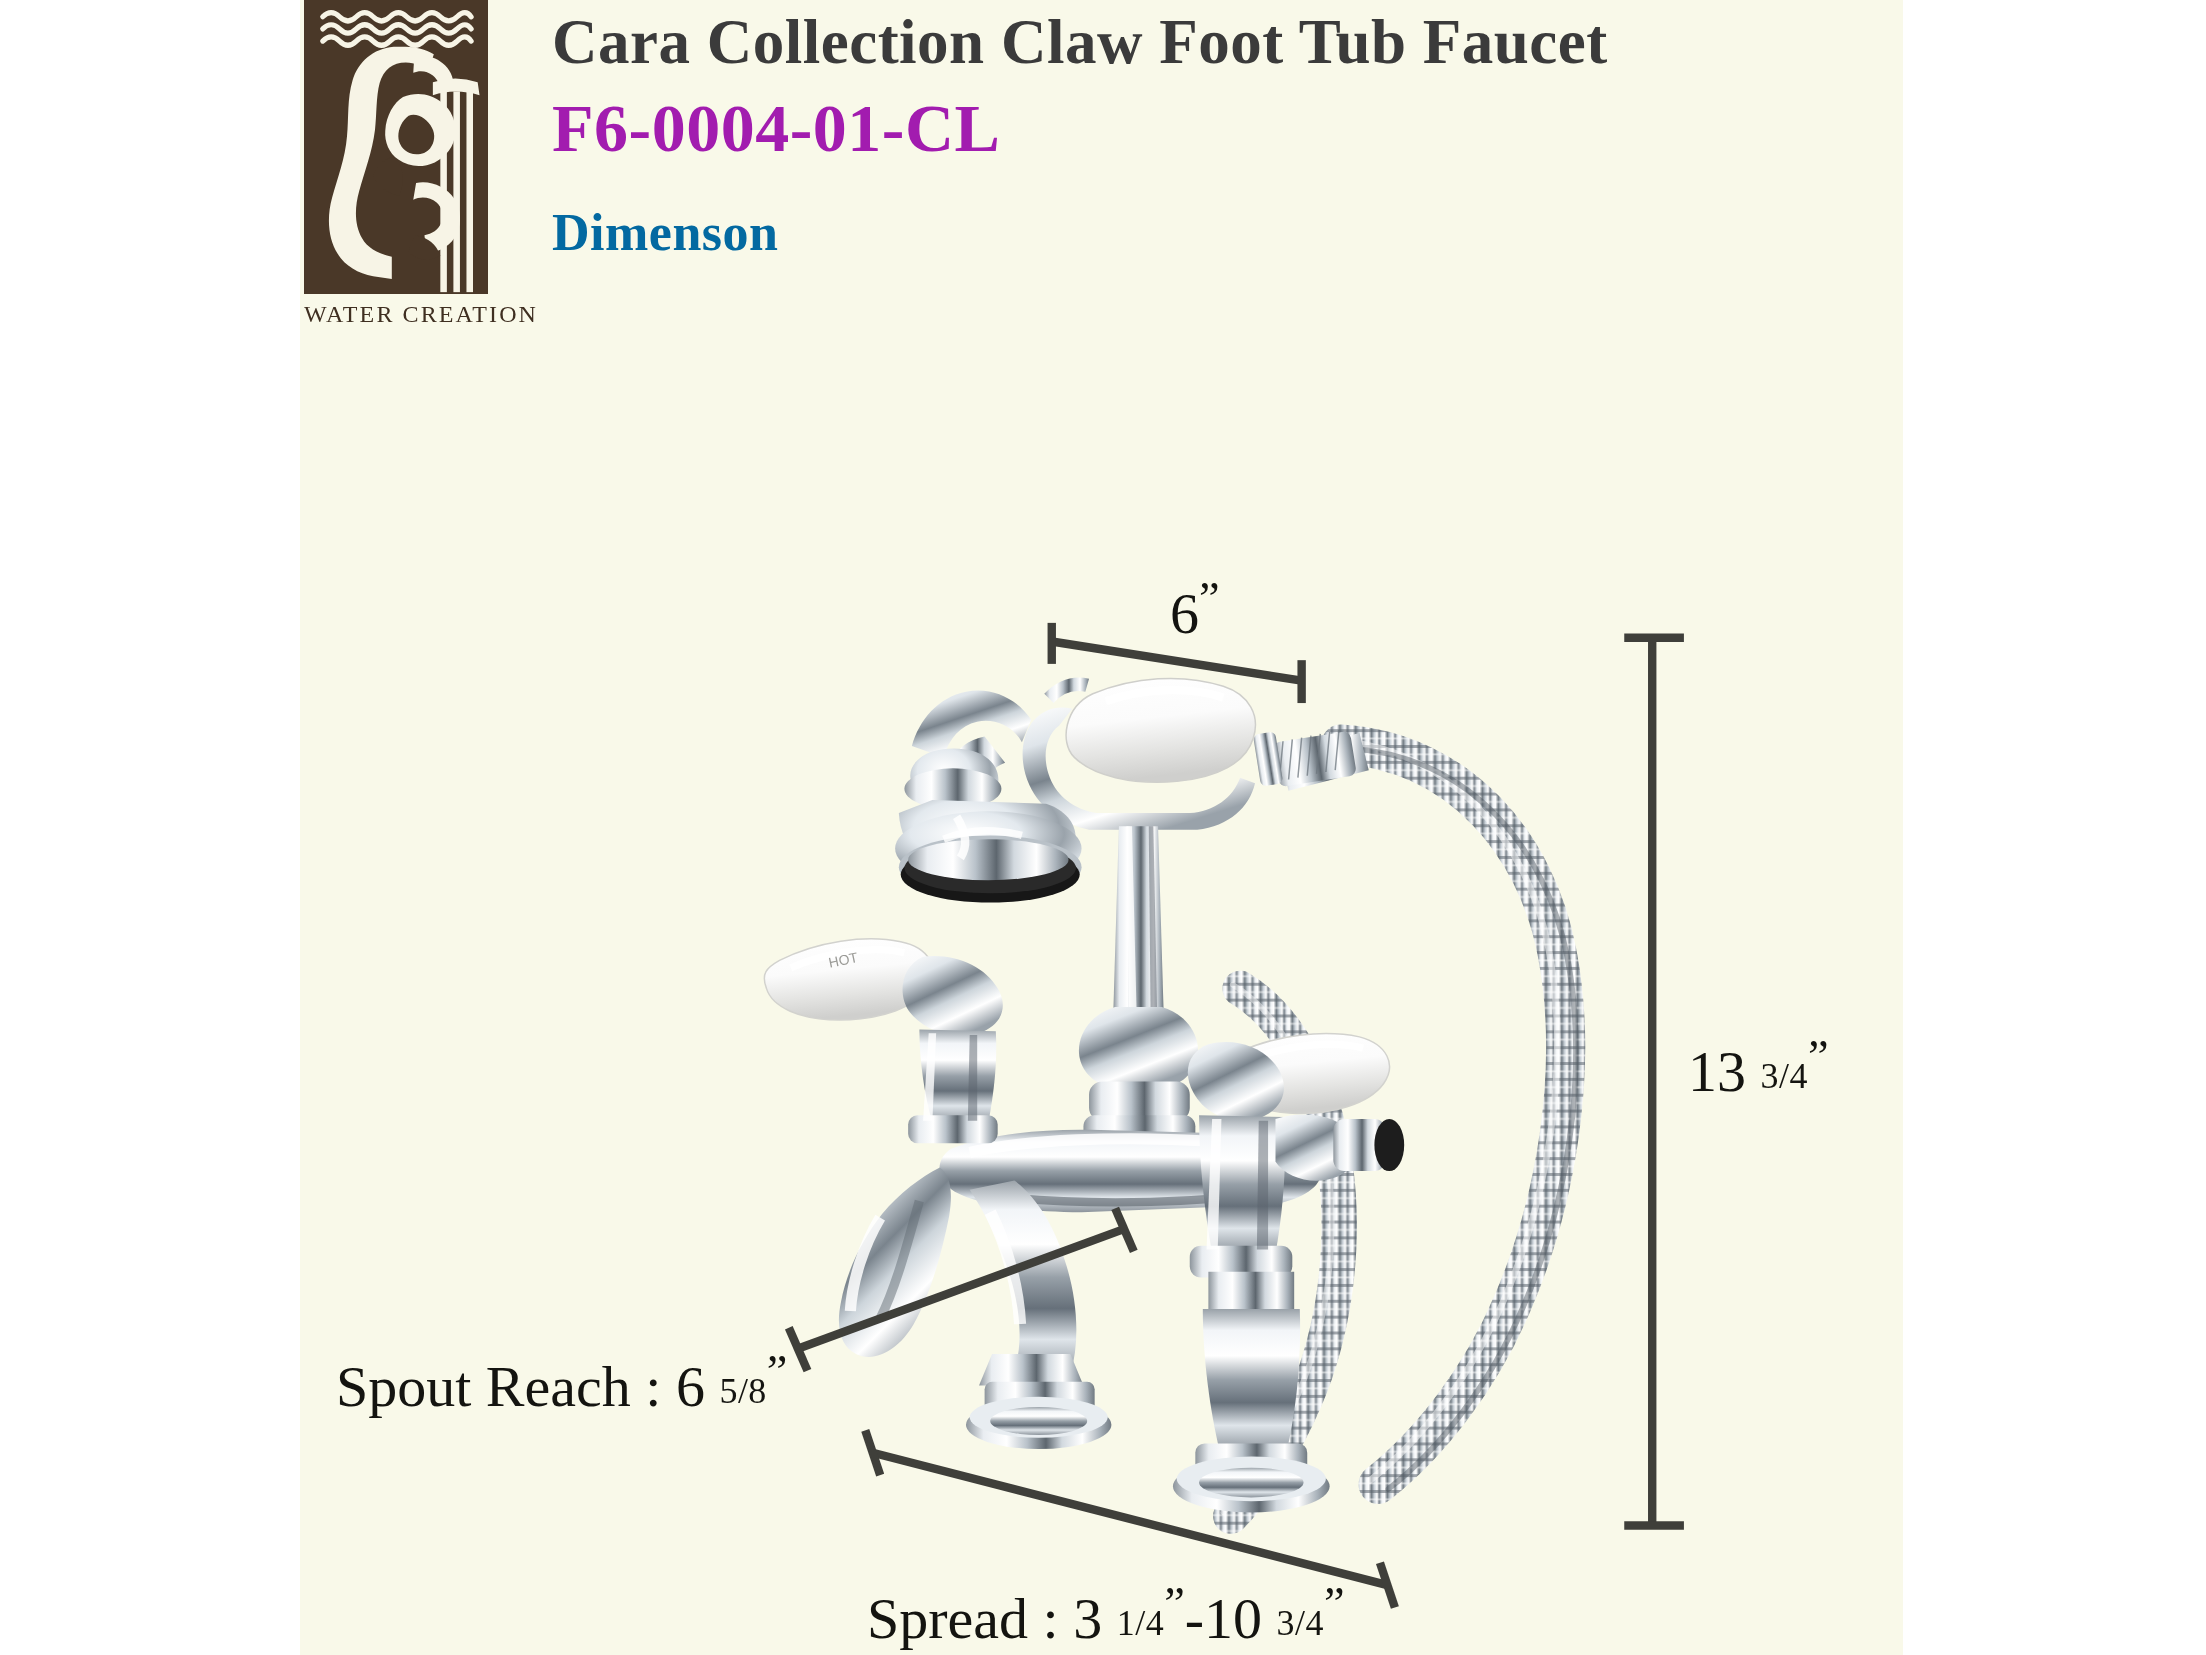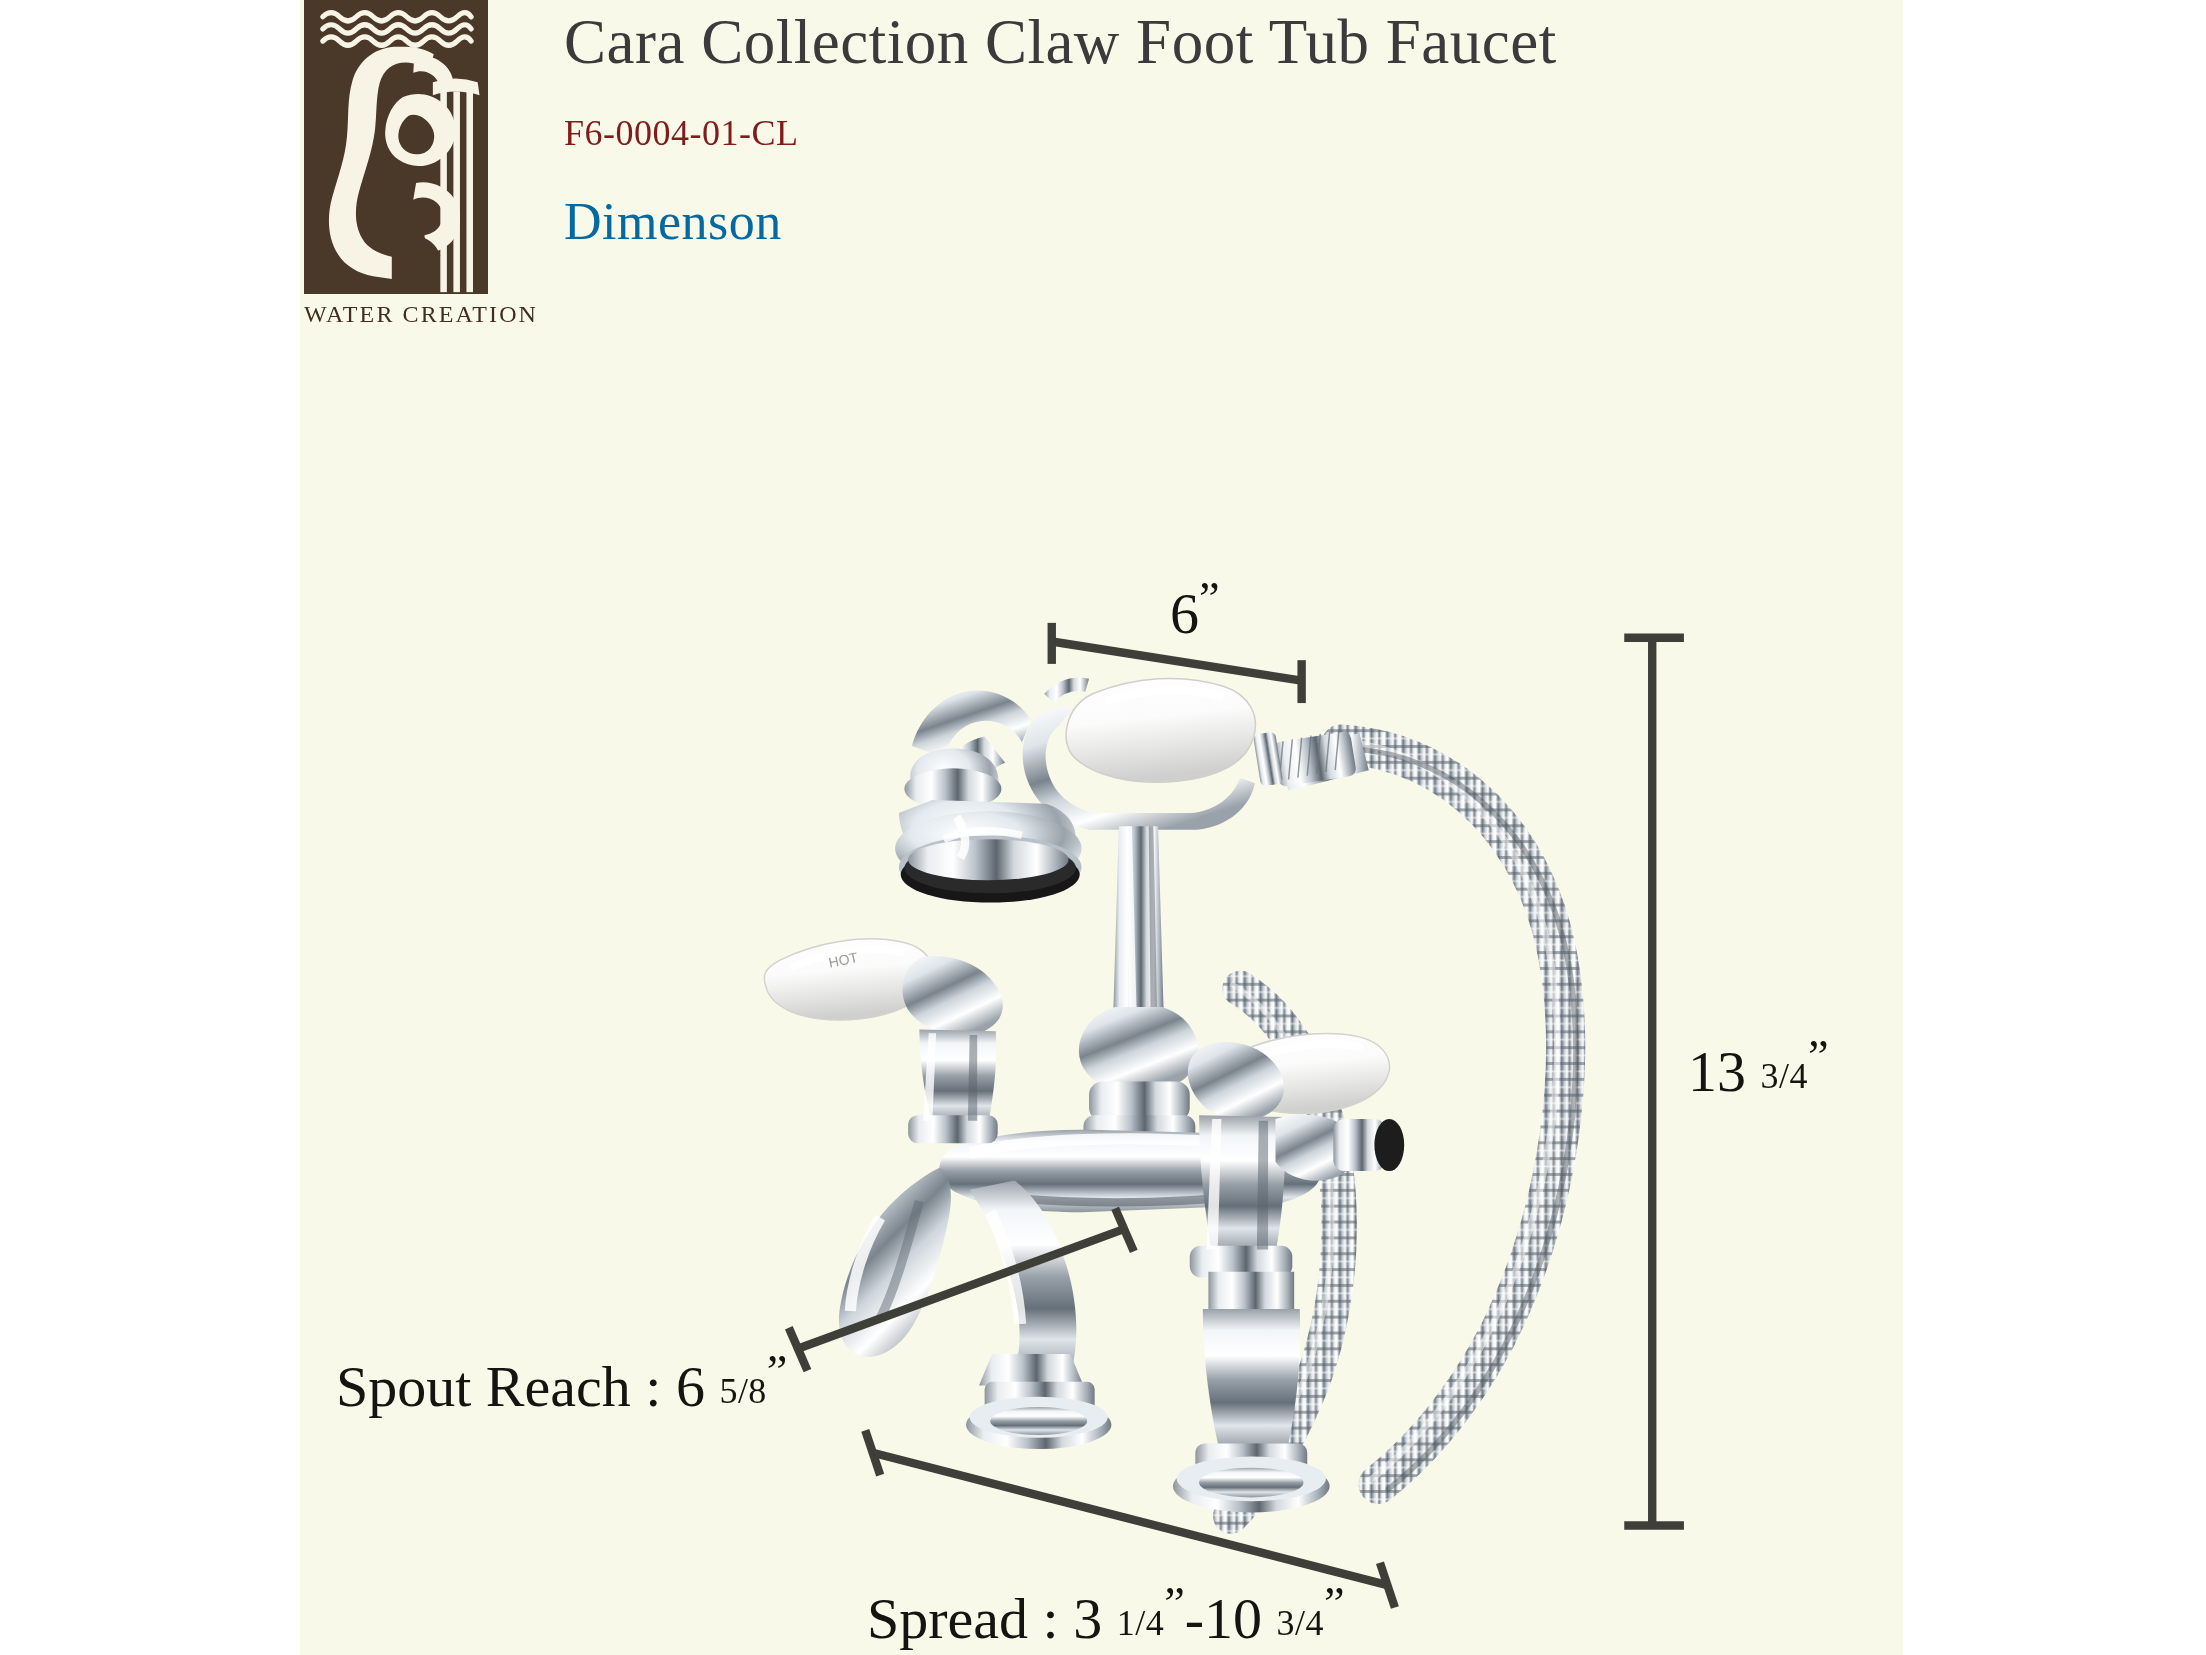--- a/index.html
+++ b/index.html
@@ -23,29 +23,29 @@
     background:#4a3828;
   }
   .logo-caption{
     position:absolute;left:0px;top:296px;width:184px;height:37px;
     color:#3f2f21;font-size:24px;letter-spacing:2.1px;
     text-align:center;line-height:37px;white-space:nowrap;
     font-family:"Liberation Serif","DejaVu Serif",serif;
   }
 
   
-  .title-wrap{position:absolute;left:564px;top:0px;width:1361px;}
+  .title-wrap{position:absolute;left:552px;top:0px;width:1361px;font-weight:bold;}
   .h-title{
     font-size:63px;color:#3b3b3b;line-height:1.0;
     letter-spacing:0.5px;white-space:nowrap;
     margin:11.2px 0 0 0;
   }
   .h-model{
-    font-size:36px;color:#7f1d1d;line-height:1.0;
-    letter-spacing:0.5px;white-space:nowrap;margin:41px 0 0 0;
+    font-size:68px;color:#a21caf;line-height:1.0;
+    letter-spacing:0.5px;white-space:nowrap;margin:20px 0 0 0;
   }
   .h-sub{
     font-size:52px;color:#0369a1;line-height:1.0;
     letter-spacing:0.5px;white-space:nowrap;margin:45px 0 0 0;
   }
 
   
   .dim-label{position:absolute;color:#141410;white-space:nowrap;}
   .dim-6{left:1170px;top:572px;font-size:58px;}
   .dim-h{left:1678px;top:1030px;font-size:58px;margin-left:10px;}

